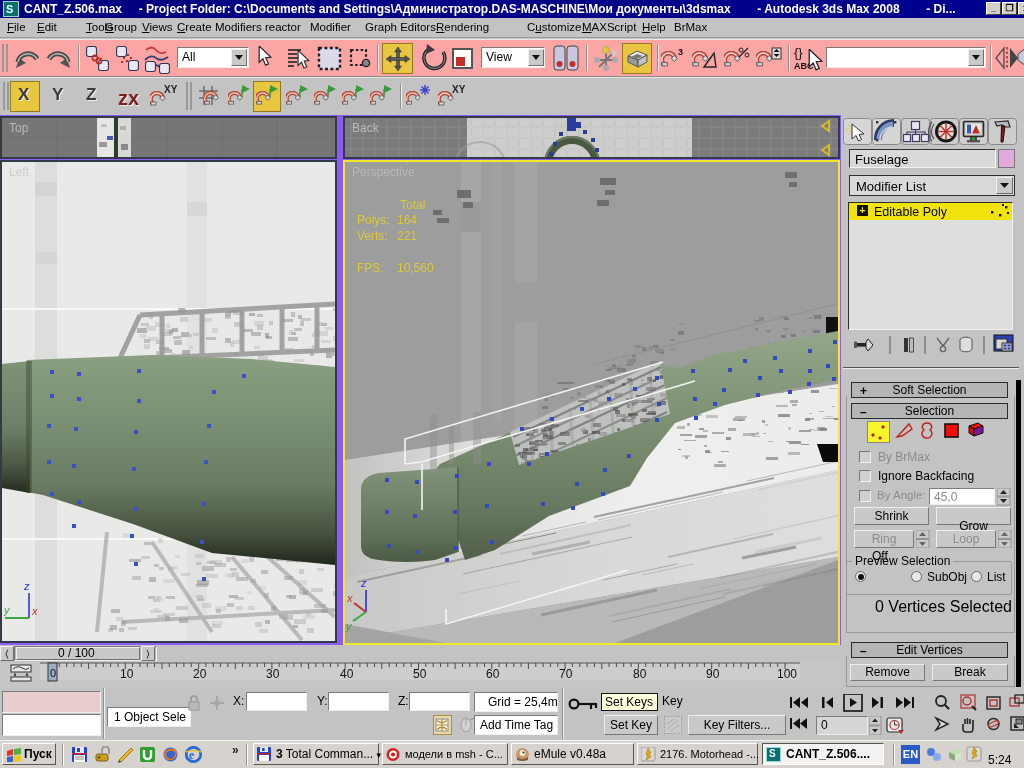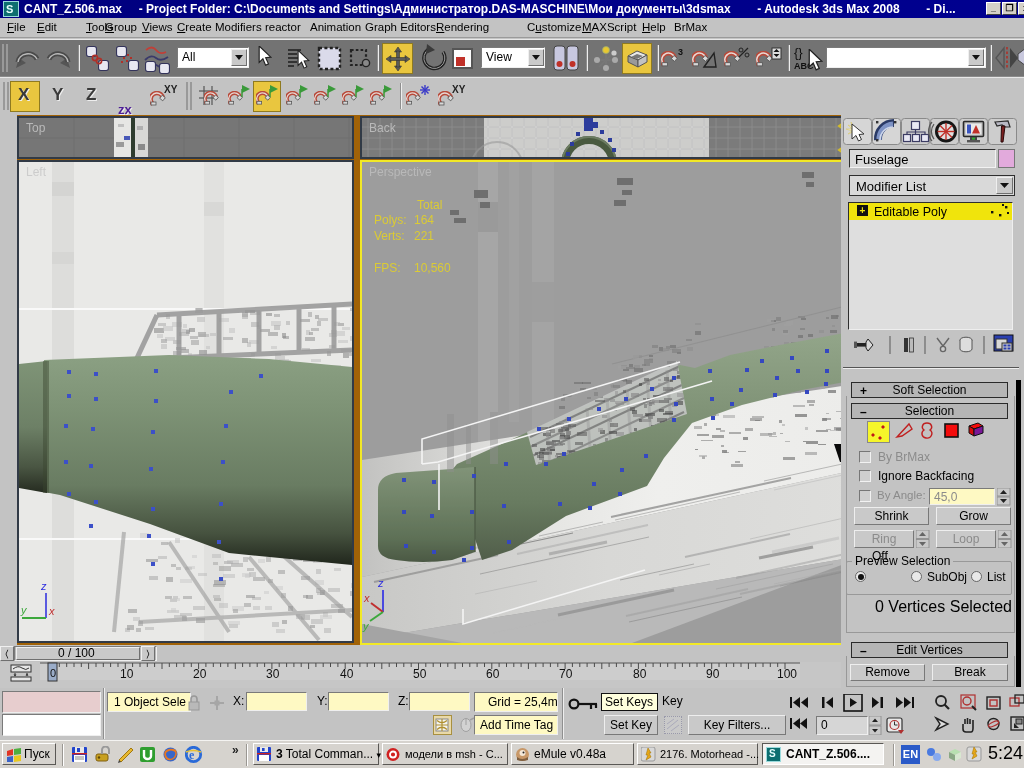--- a/index.html
+++ b/index.html
@@ -16,29 +16,29 @@
 #titlebar .txt { position:absolute; left:24px; top:2px; white-space:nowrap; letter-spacing:0px; }
 #tlogo { position:absolute; left:3px; top:1px; width:16px; height:16px; background:#0d6e70; border:1px solid #9adadc; }
 #tlogo div { position:absolute; left:2px; top:1px; color:#e6fdfd; font-size:11px; font-weight:bold; }
 .wbtn { position:absolute; top:2px; width:15px; height:13px; background:#d4d0c8; border-top:1px solid #fff; border-left:1px solid #fff; border-bottom:1px solid #404040; border-right:1px solid #404040; color:#000; font-size:9px; text-align:center; line-height:11px; font-weight:bold; }
 
 
 #menubar { left:0; top:18px; width:1024px; height:20px; background:#c3c3c3; font-size:11.5px; color:#000; border-bottom:1px solid #9a9a9a; }
 #menubar > span { position:absolute; top:3px; }
 
 
-#tb1 { left:0; top:39px; width:1024px; height:38px; background:#737373; border-top:1px solid #e8e8e8; border-bottom:1px solid #8b8b8b; }
+#tb1 { left:0; top:39px; width:1024px; height:38px; background:#fca5a5; border-top:1px solid #e8e8e8; border-bottom:1px solid #8b8b8b; }
 #tb2 { left:0; top:77px; width:1024px; height:38px; background:#c3c3c3; border-top:1px solid #e8e8e8; }
 .sep { position:absolute; width:2px; height:26px; top:5px; border-left:1px solid #8f8f8f; border-right:1px solid #eee; }
 .handle { position:absolute; width:6px; height:28px; top:4px; border-left:2px solid #999; border-right:2px solid #999; }
 .ybtn { position:absolute; background:#e9c63f; border:1px solid #8f7a20; }
 .tbico { position:absolute; top:3px; }
 
 
-#vpwrap { left:0; top:115px; width:841px; height:530px; background:#a16207;margin-left:17px; }
+#vpwrap { left:0; top:115px; width:841px; height:530px; background:#8b5cf6; }
 .vp { position:absolute; border:2px solid #313a46; }
 #vpTop  { left:0; top:1px; width:337px; height:43px; background:#767676; }
 #vpBack { left:343px; top:1px; width:497px; height:43px; background:#7b7b7b; }
 #vpLeft { left:0; top:45px; width:337px; height:483px; background:#e9e9e8; }
 #vpPersp{ position:absolute; left:343px; top:45px; width:497px; height:485px; border:2px solid #f2e926; background:#9d9d9d; }
 .vplabel { position:absolute; left:7px; top:3px; font-size:12px; color:#b9b9b9; z-index:30; }
 
 
 #cmdpanel { left:841px; top:115px; width:183px; height:572px; background:#c3c3c3; font-size:12px; }
 .rollhdr { position:absolute; left:3px; width:167px; height:16px; background:#b5b5b5; border:1px solid #2a2a2a; text-align:center; font-size:12px; color:#000; }
@@ -46,21 +46,21 @@
 .btn3 { position:absolute; background:#c9c9c9; border-top:1px solid #eee; border-left:1px solid #eee; border-bottom:1px solid #787878; border-right:1px solid #787878; text-align:center; font-size:12px; color:#000; }
 .btn3g { color:#8b8b8b; }
 .cbx { position:absolute; width:12px; height:12px; background:#cfcfcf; border-top:1px solid #777; border-left:1px solid #777; border-bottom:1px solid #f2f2f2; border-right:1px solid #f2f2f2; }
 
 
 #timeslider { left:0; top:645px; width:841px; height:17px; background:#c3c3c3; }
 #trackbar { left:0; top:662px; width:841px; height:26px; background:#c6c6c6; }
 
 
 #statusbar { left:0; top:688px; width:1024px; height:52px; background:#c3c3c3; font-size:12px; }
-.sfield { position:absolute; white-space:nowrap; overflow:hidden; background:#fef9c3; border-top:1px solid #7a7a7a; border-left:1px solid #7a7a7a; border-bottom:1px solid #efefef; border-right:1px solid #efefef; font-size:12px; color:#000; }
+.sfield { position:absolute; white-space:nowrap; overflow:hidden; background:#ffffff; border-top:1px solid #7a7a7a; border-left:1px solid #7a7a7a; border-bottom:1px solid #efefef; border-right:1px solid #efefef; font-size:12px; color:#000; }
 
 
 #taskbar { left:0; top:740px; width:1024px; height:28px; background:#d6d3ce; border-top:1px solid #f4f3f1; font-size:11px; }
 .tbtn { position:absolute; top:2px; height:22px; background:#d6d3ce; border-top:1px solid #fff; border-left:1px solid #fff; border-bottom:1px solid #5a5855; border-right:1px solid #5a5855; font-size:11px; white-space:nowrap; overflow:hidden; }
 </style>
 </head>
 <body>
 <div id="root">
 
 <div id="titlebar" class="abs">
@@ -75,21 +75,21 @@
 
 <div id="menubar" class="abs">
   <span style="left:7px"><span class="u">F</span>ile</span>
   <span style="left:37px"><span class="u">E</span>dit</span>
   <span style="left:86px"><span class="u">T</span>ools</span>
   <span style="left:105px"><span class="u">G</span>roup</span>
   <span style="left:142px"><span class="u">V</span>iews</span>
   <span style="left:177px"><span class="u">C</span>reate</span>
   <span style="left:215px">Modifiers</span>
   <span style="left:265px">reactor</span>
-  <span style="left:310px">Animation</span>
+  <span style="left:310px">Modifier</span>
   <span style="left:365px">Graph Editors</span>
   <span style="left:436px"><span class="u">R</span>endering</span>
   <span style="left:527px">C<span class="u">u</span>stomize</span>
   <span style="left:582px"><span class="u">M</span>AXScript</span>
   <span style="left:642px"><span class="u">H</span>elp</span>
   <span style="left:674px">BrMax</span>
 </div>
 
 <svg width="0" height="0" style="position:absolute">
 <defs>
@@ -268,21 +268,21 @@
         <polygon points="2,8 10,2 10,20 2,14" fill="#c8c8dd" stroke="#444"></polygon>
       </svg>
 </div>
 
 <div id="tb2" class="abs">
   <div class="handle" style="left:3px"></div>
   <div class="ybtn" style="left:10px;top:3px;width:30px;height:31px"></div>
   <div style="position:absolute;left:18px;top:7px;font-size:17px;font-weight:bold;color:#3a3a3a;text-shadow:1px 1px 0 #eee">X</div>
   <div style="position:absolute;left:52px;top:7px;font-size:17px;font-weight:bold;color:#3a3a3a;text-shadow:1px 1px 0 #eee">Y</div>
   <div style="position:absolute;left:86px;top:7px;font-size:17px;font-weight:bold;color:#3a3a3a;text-shadow:1px 1px 0 #eee">Z</div>
-  <div style="position:absolute;left:118px;top:24px;font-size:13px;font-weight:bold;color:#4c1d95;text-shadow:1px 1px 0 #eee">zx</div>
+  <div style="position:absolute;left:118px;top:9px;font-size:20px;font-weight:bold;color:#7f1d1d;text-shadow:1px 1px 0 #eee">zx</div>
   <svg class="tbico" style="left:150px;top:5px" width="30" height="28">
         <use href="#magnet" x="0" y="8" width="16" height="16" transform="rotate(0)"></use>
         <text x="14" y="10" font-size="10" font-weight="bold" fill="#222" font-family="Liberation Sans">XY</text>
       </svg>
   <div class="handle" style="left:186px"></div>
   <svg class="tbico" style="left:196px;top:5px" width="28" height="28">
         <g stroke="#555" stroke-width="1.2">
           <line x1="3" y1="8" x2="22" y2="8"></line>
           <line x1="3" y1="15" x2="22" y2="15"></line>
           <line x1="8" y1="3" x2="8" y2="22"></line>
@@ -1428,21 +1428,21 @@
   <div style="position:absolute;left:36px;top:374px;color:#8b8b8b;font-size:11.5px">By Angle:</div>
   <div class="sfield" style="left:88px;top:373px;width:66px;height:17px;color:#8b8b8b;padding:1px 0 0 4px">45,0</div>
   <svg style="position:absolute;left:156px;top:373px" width="14" height="18">
         <rect x="0" y="0" width="13" height="8" fill="#c9c9c9" stroke="#888" stroke-width="0.8"></rect>
         <rect x="0" y="9" width="13" height="8" fill="#c9c9c9" stroke="#888" stroke-width="0.8"></rect>
         <polygon points="3,6 10,6 6.5,2" fill="#222"></polygon>
         <polygon points="3,11 10,11 6.5,15" fill="#222"></polygon>
       </svg>
 
   <div class="btn3" style="left:13px;top:392px;width:75px;height:18px;padding-top:1px">Shrink</div>
-  <div class="btn3" style="left:95px;top:392px;width:75px;height:18px;padding-top:1px">Grow</div>
+  <div class="btn3" style="left:95px;top:392px;width:75px;height:18px;padding-top:11px">Grow</div>
   <div class="btn3 btn3g" style="left:13px;top:415px;width:60px;height:18px;padding-top:1px">Ring</div>
   <svg style="position:absolute;left:75px;top:415px" width="14" height="18">
         <rect x="0" y="0" width="13" height="8.5" fill="#c9c9c9" stroke="#888" stroke-width="0.8"></rect>
         <rect x="0" y="9.5" width="13" height="8.5" fill="#c9c9c9" stroke="#888" stroke-width="0.8"></rect>
         <polygon points="3,6 10,6 6.5,2" fill="#666"></polygon>
         <polygon points="3,12 10,12 6.5,16" fill="#666"></polygon>
       </svg>
   <div class="btn3 btn3g" style="left:95px;top:415px;width:60px;height:18px;padding-top:1px">Loop</div>
   <svg style="position:absolute;left:157px;top:415px" width="14" height="18">
         <rect x="0" y="0" width="13" height="8.5" fill="#c9c9c9" stroke="#888" stroke-width="0.8"></rect>
@@ -1611,21 +1611,21 @@
           <polygon points="3.5,10.5 6.5,10.5 5,12.5" fill="#333"></polygon>
           <polygon points="15.5,11.5 18.5,11.5 17,9.5" fill="#333"></polygon>
         </g>
   </svg>
 </div>
 
 <div id="statusbar" class="abs">
   <div class="sunken" style="position:absolute;left:2px;top:3px;width:99px;height:22px;background:#e7cdce"></div>
   <div class="sunken" style="position:absolute;left:2px;top:26px;width:99px;height:22px;background:#fff"></div>
   <div style="position:absolute;left:103px;top:0px;width:2px;height:51px;border-left:1px solid #8f8f8f;border-right:1px solid #eee"></div>
-  <div class="sfield" style="left:107px;top:4px;width:84px;height:20px;padding:2px 0 0 6px">1 Object Sele</div>
+  <div class="sfield" style="left:107px;top:19px;width:84px;height:20px;padding:2px 0 0 6px">1 Object Sele</div>
   <svg style="position:absolute;left:186px;top:6px" width="16" height="17">
         <rect x="3" y="8" width="10" height="8" fill="#b9b9b9" stroke="#999"></rect>
         <path d="M5,8 V5 a3,3 0 0 1 6,0 V8" fill="none" stroke="#999" stroke-width="1.6"></path>
       </svg>
   <svg style="position:absolute;left:209px;top:7px" width="16" height="16">
         <g stroke="#a6a6a6" stroke-width="2">
           <line x1="8" y1="1" x2="8" y2="15"></line>
           <line x1="1" y1="8" x2="15" y2="8"></line>
         </g>
         <rect x="5.5" y="5.5" width="5" height="5" fill="#a6a6a6"></rect>
@@ -1757,21 +1757,21 @@
 <div id="taskbar" class="abs">
   <div class="tbtn" style="left:2px;width:54px"></div>
   <svg style="position:absolute;left:6px;top:6px" width="16" height="15">
         <g>
           <polygon points="1,4 7,2 7,8 1,9" fill="#e03424"></polygon>
           <polygon points="8,2 15,1 15,7 8,8" fill="#4fae3f"></polygon>
           <polygon points="1,10 7,9 7,15 1,15" fill="#3a62c8"></polygon>
           <polygon points="8,9 15,8 15,14 8,15" fill="#e8c820"></polygon>
         </g>
       </svg>
-  <div style="position:absolute;left:24px;top:6px;font-weight:normal;font-size:12px">Пуск</div>
+  <div style="position:absolute;left:24px;top:6px;font-weight:bold;font-size:12px">Пуск</div>
   <div style="position:absolute;left:62px;top:3px;width:2px;height:22px;border-left:1px solid #9a9792;border-right:1px solid #fff"></div>
 
   <svg style="position:absolute;left:71px;top:5px" width="18" height="18">
         <rect x="1" y="1" width="15" height="15" rx="1" fill="#2244cc"></rect>
         <rect x="4" y="1" width="9" height="6" fill="#e8e8e8"></rect>
         <rect x="6" y="2" width="3" height="4" fill="#2244cc"></rect>
         <rect x="3" y="9" width="11" height="7" fill="#fff"></rect>
         <g stroke="#888" stroke-width="1">
           <line x1="4" y1="11" x2="13" y2="11"></line>
           <line x1="4" y1="13" x2="13" y2="13"></line>
@@ -1846,16 +1846,16 @@
       </svg>
   <svg style="position:absolute;left:947px;top:5px" width="17" height="17">
         <polygon points="2,6 8,3 14,6 8,9" fill="#b8e0b0"></polygon>
         <polygon points="2,6 8,9 8,15 2,12" fill="#8aa884"></polygon>
         <polygon points="8,9 14,6 14,12 8,15" fill="#d8e8d0"></polygon>
       </svg>
   <svg style="position:absolute;left:966px;top:5px" width="17" height="17">
         <rect x="1" y="1" width="14" height="14" rx="2" fill="#d8d8d8" stroke="#999"></rect>
         <polygon points="8,1 11,6 9,6 11,10 6,13 8,8 6,8" fill="#e8a818" stroke="#a87808" stroke-width="0.6"></polygon>
       </svg>
-  <div style="position:absolute;left:988px;top:2px;font-size:18px">5:24</div>
+  <div style="position:absolute;left:988px;top:12px;font-size:12px">5:24</div>
 </div>
 
 </div>
 
 </body></html>

